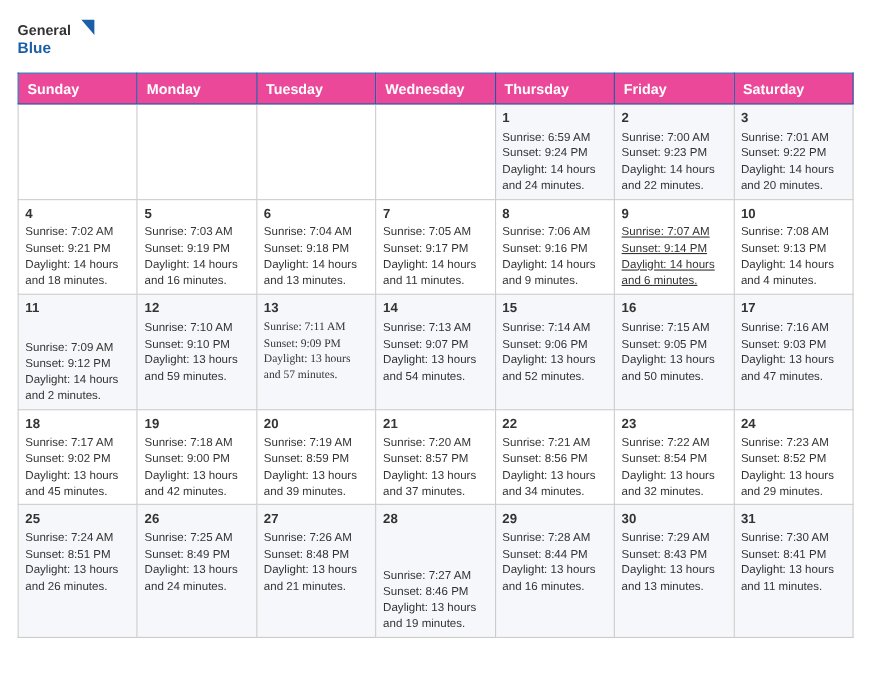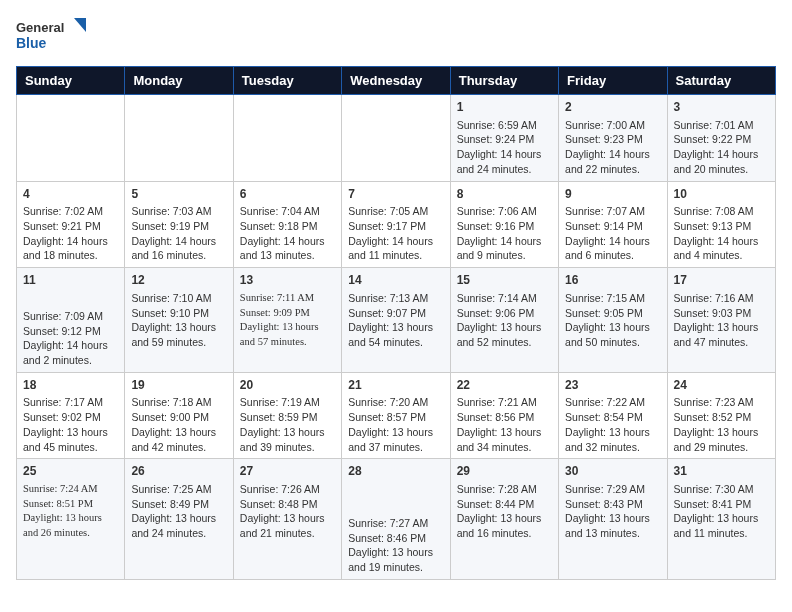--- a/index.html
+++ b/index.html
@@ -32,21 +32,21 @@
     .location {
       font-size: 15px;
       color: #555;
     }
     .calendar {
       width: 100%;
       border-collapse: collapse;
       border: 1px solid #ccc;
     }
     .calendar th {
-      background: #0f172a;
+      background: #ec4899;
       color: #fff;
       font-size: 13px;
       font-weight: bold;
       padding: 6px 8px;
       text-align: left;
       border: 1px solid #1e5aaa;
     }
     .calendar td {
       vertical-align: top;
       border: 1px solid #ccc;
@@ -166,21 +166,21 @@
         </td>
         <td>
           <span class="day-number">8</span>
           <div class="day-info" style="white-space: pre-line;">Sunrise: 7:06 AM
 Sunset: 9:16 PM
 Daylight: 14 hours
 and 9 minutes.</div>
         </td>
         <td>
           <span class="day-number">9</span>
-          <div class="day-info" style="white-space: pre-line;">Sunrise: 7:07 AM
+          <div class="day-info" style="white-space: pre-line; text-decoration: underline;">Sunrise: 7:07 AM
 Sunset: 9:14 PM
 Daylight: 14 hours
 and 6 minutes.</div>
         </td>
         <td>
           <span class="day-number">10</span>
           <div class="day-info" style="white-space: pre-line;">Sunrise: 7:08 AM
 Sunset: 9:13 PM
 Daylight: 14 hours
 and 4 minutes.</div>
@@ -284,21 +284,21 @@
           <span class="day-number">24</span>
           <div class="day-info" style="white-space: pre-line;">Sunrise: 7:23 AM
 Sunset: 8:52 PM
 Daylight: 13 hours
 and 29 minutes.</div>
         </td>
       </tr>
       <tr>
         <td>
           <span class="day-number">25</span>
-          <div class="day-info" style="white-space: pre-line; font-family: Liberation Serif, serif;">Sunrise: 7:24 AM
+          <div class="day-info" style="white-space: pre-line;">Sunrise: 7:24 AM
 Sunset: 8:51 PM
 Daylight: 13 hours
 and 26 minutes.</div>
         </td>
         <td>
           <span class="day-number">26</span>
           <div class="day-info" style="white-space: pre-line;">Sunrise: 7:25 AM
 Sunset: 8:49 PM
 Daylight: 13 hours
 and 24 minutes.</div>

